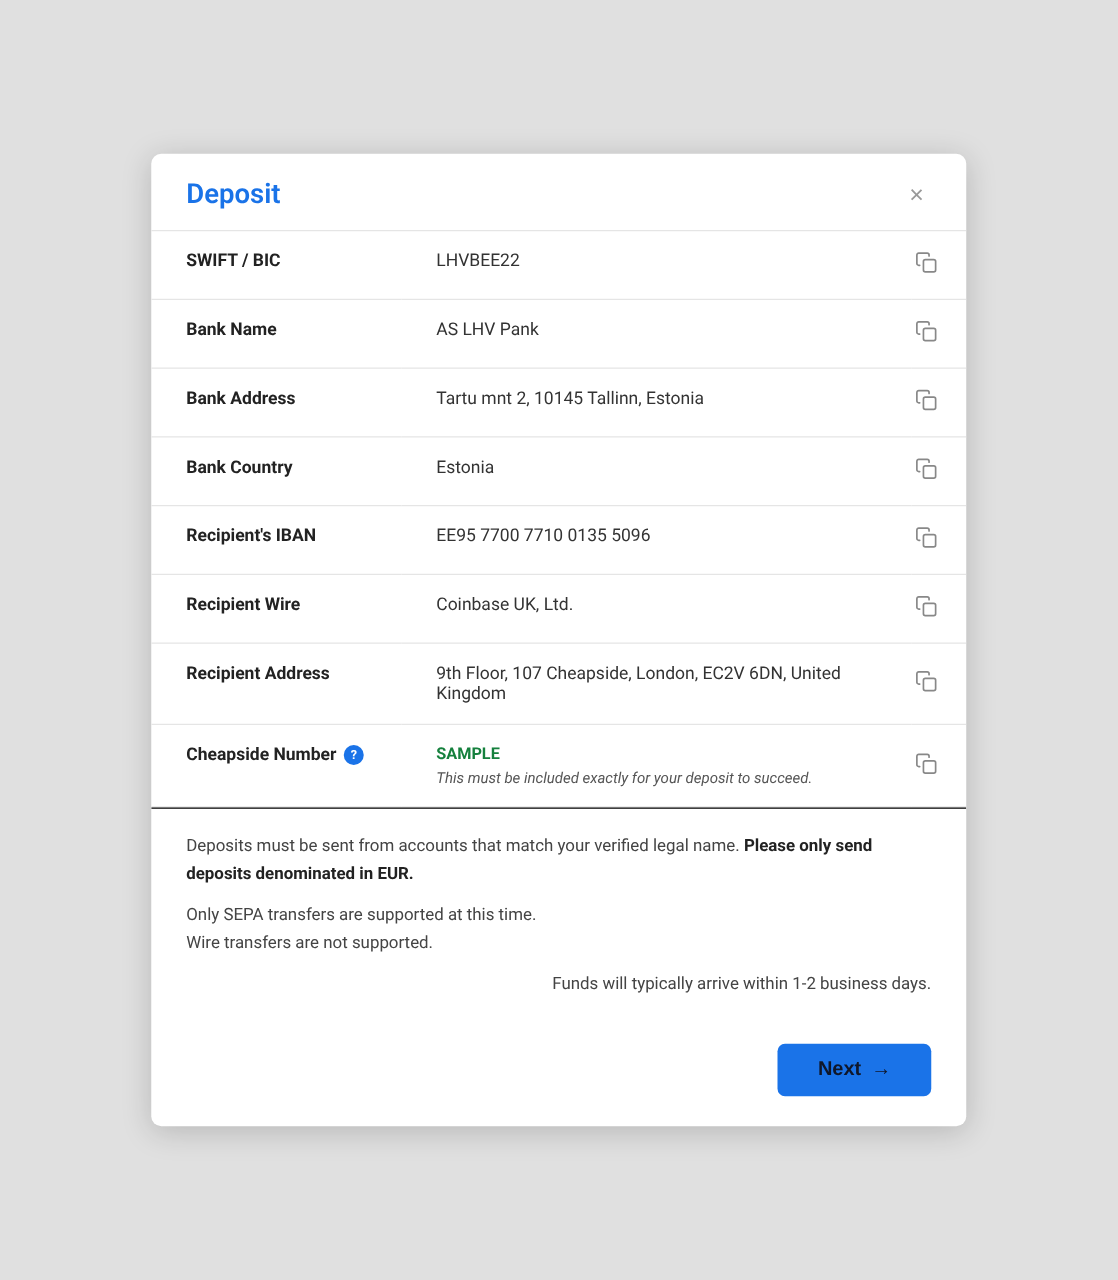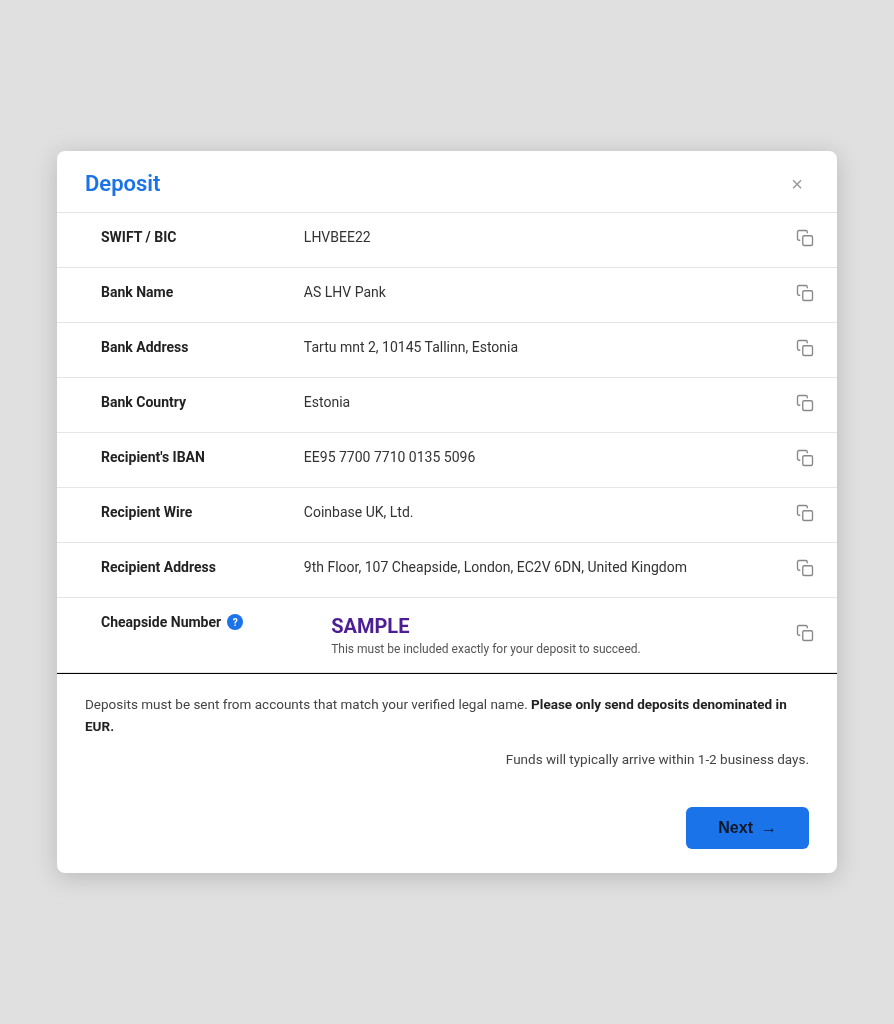--- a/index.html
+++ b/index.html
@@ -7,21 +7,21 @@
       background: #e0e0e0;
       display: flex;
       align-items: center;
       justify-content: center;
       min-height: 100vh;
       font-family: -apple-system, BlinkMacSystemFont, 'Segoe UI', Roboto, sans-serif;
     }
     .modal {
       background: #ffffff;
       border-radius: 8px;
-      width: 780px;
+      width: 652px;
       box-shadow: 0 4px 24px rgba(0,0,0,0.18);
       overflow: hidden;
     }
     .modal-header {
       display: flex;
       align-items: center;
       justify-content: space-between;
       padding: 20px 28px 16px 28px;
       border-bottom: 1px solid #e5e5e5;
     }
@@ -43,21 +43,21 @@
       padding: 0 0 0 0;
     }
     .info-table {
       width: 100%;
       border-collapse: collapse;
     }
     .info-table tr {
       border-bottom: 1px solid #e5e5e5;
     }
     .info-table td {
-      padding: 16px 44px;
+      padding: 16px 28px;
       vertical-align: top;
     }
     .info-table td.label-cell {
       font-weight: 700;
       color: #222;
       font-size: 14px;
       width: 200px;
       white-space: nowrap;
     }
     .info-table td.value-cell {
@@ -97,25 +97,26 @@
       height: 16px;
       background: #1a73e8;
       border-radius: 50%;
       color: #fff;
       font-size: 10px;
       font-weight: 700;
       cursor: pointer;
       flex-shrink: 0;
     }
     .ref-value {
-      color: #4c1d95;
-      font-weight: 700;
-      font-size: 20px;
+      color: #15803d;
+      font-weight: 700;
+      font-size: 13px;
     }
     .ref-note {
+      font-style: italic;
       font-size: 12px;
       color: #555;
       margin-top: 4px;
     }
     .modal-footer-info {
       padding: 20px 28px;
       border-top: 1px solid #000000;
       font-size: 13.5px;
       color: #444;
       line-height: 1.6;
@@ -273,20 +274,21 @@
             </span>
           </td>
         </tr>
       </tbody>
     </table>
 
     <div class="modal-footer-info">
       <p>
         <span>Deposits must be sent from accounts that match your verified legal name.</span><span class="bold-text"> Please only send deposits denominated in EUR.</span>
       </p>
+      <p id="line2-p">Only SEPA transfers are supported at this time.<br>Wire transfers are not supported.</p>
       <p>Funds will typically arrive within 1-2 business days.</p>
     </div>
   </div>
   <div class="modal-actions">
     <button class="next-btn">
       <span>Next</span>
       <span class="arrow-right">→</span>
     </button>
   </div>
 </div>

